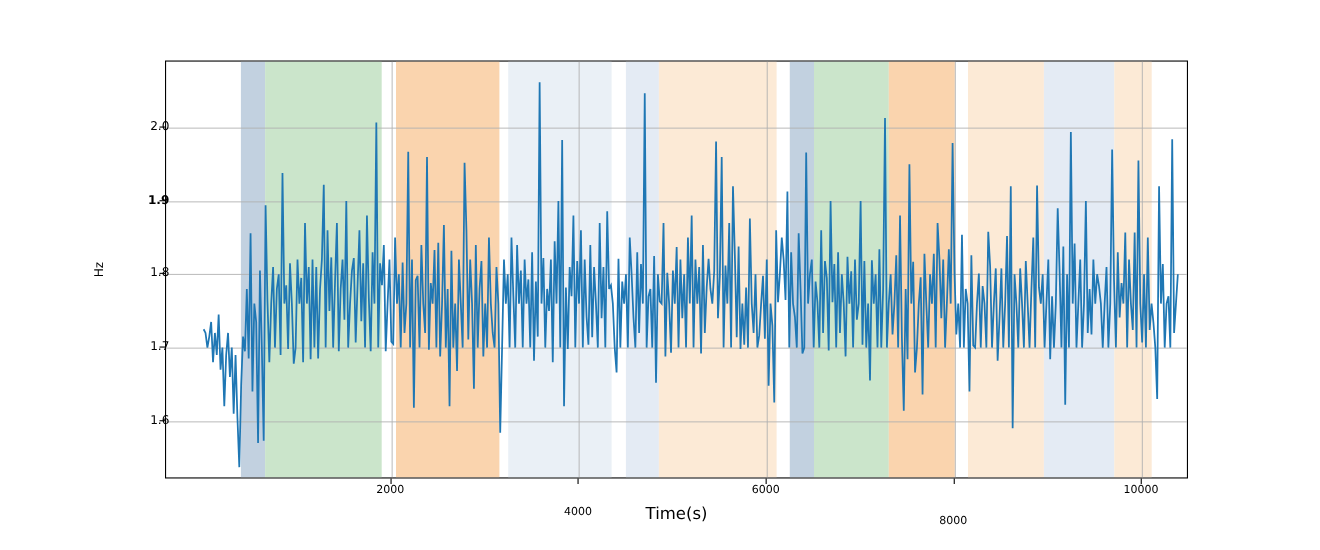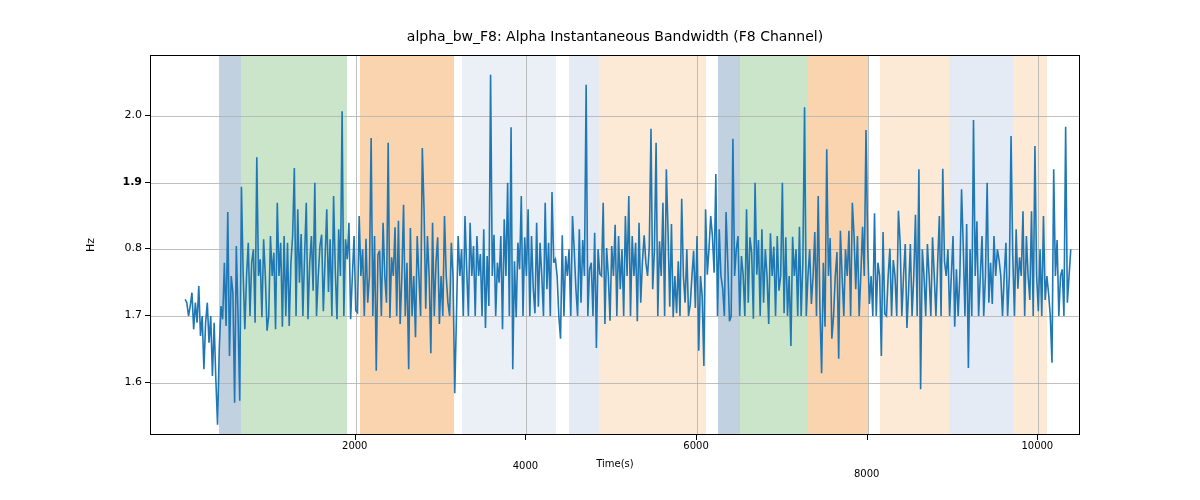--- a/index.html
+++ b/index.html
@@ -35,21 +35,21 @@
     width: 930px;
     text-align: center;
     font-size: 14px;
   }
   .xlabel {
     position: absolute;
     top: 458px;
     left: 150px;
     width: 930px;
     text-align: center;
-    font-size: 10px;
+    font-size: 15px;
   }
   .ylabel {
     position: absolute;
     left: 100px;
     top: 55px;
     width: 380px;
     height: 16px;
     transform-origin: 0 0;
     transform: rotate(-90deg) translate(-100%, -100%);
     text-align: center;
@@ -58,21 +58,21 @@
   .tick-label-x {
     position: absolute;
     top: 440px;
     width: 60px;
     margin-left: -30px;
     text-align: center;
     font-size: 10px;
   }
   .tick-label-y {
     position: absolute;
-    left: 0;
+    left: 12px;
     width: 142px;
     text-align: right;
     font-size: 11px;
     margin-top: -7px;
   }
   .tick-mark-x {
     position: absolute;
     width: 1px;
     height: 5px;
     background: #000;
@@ -116,21 +116,20 @@
     stroke: #1f77b4;
     stroke-width: 1.6;
     stroke-linejoin: miter;
   }
 </style>
 </head>
 <body>
 
 <div class="figure">
 
-  <div class="title">alpha_bw_F8: Alpha Instantaneous Bandwidth (F8 Channel)</div>
 
   <div class="ylabel">Hz</div>
 
   <div class="axes">
     <div id="bands-layer">
         <div class="band" style="left: 68.2569px; width: 21.3303px; background: rgb(183, 201, 219); opacity: 0.85;"></div>
         <div class="band" style="left: 89.5872px; width: 106.651px; background: rgb(194, 224, 194); opacity: 0.85;"></div>
         <div class="band" style="left: 209.037px; width: 93.8532px; background: rgb(249, 205, 160); opacity: 0.85;"></div>
         <div class="band" style="left: 311.422px; width: 93.8532px; background: rgb(230, 237, 245); opacity: 0.85;"></div>
         <div class="band" style="left: 418.073px; width: 29.8624px; background: rgb(223, 232, 242); opacity: 0.85;"></div>
@@ -170,21 +169,21 @@
       <div class="tick-label-x" style="left: 866.697px; margin-top: 28px;">8000</div>
       <div class="tick-mark-x" style="left: 1037.34px;"></div>
       <div class="tick-label-x" style="left: 1037.34px;">10000</div>
     </div>
   <div id="ytick-layer">
       <div class="tick-mark-y" style="top: 381.667px;"></div>
       <div class="tick-label-y" style="top: 381.667px;">1.6</div>
       <div class="tick-mark-y" style="top: 315px;"></div>
       <div class="tick-label-y" style="top: 315px;">1.7</div>
       <div class="tick-mark-y" style="top: 248.333px;"></div>
-      <div class="tick-label-y" style="top: 248.333px;">0.8</div>
+      <div class="tick-label-y" style="top: 248.333px;">1.8</div>
       <div class="tick-mark-y" style="top: 181.667px;"></div>
       <div class="tick-label-y" style="top: 181.667px; font-weight: bold;">1.9</div>
       <div class="tick-mark-y" style="top: 115px;"></div>
       <div class="tick-label-y" style="top: 115px;">2.0</div>
     </div>
 
   <div class="xlabel">Time(s)</div>
 
 </div>
 

